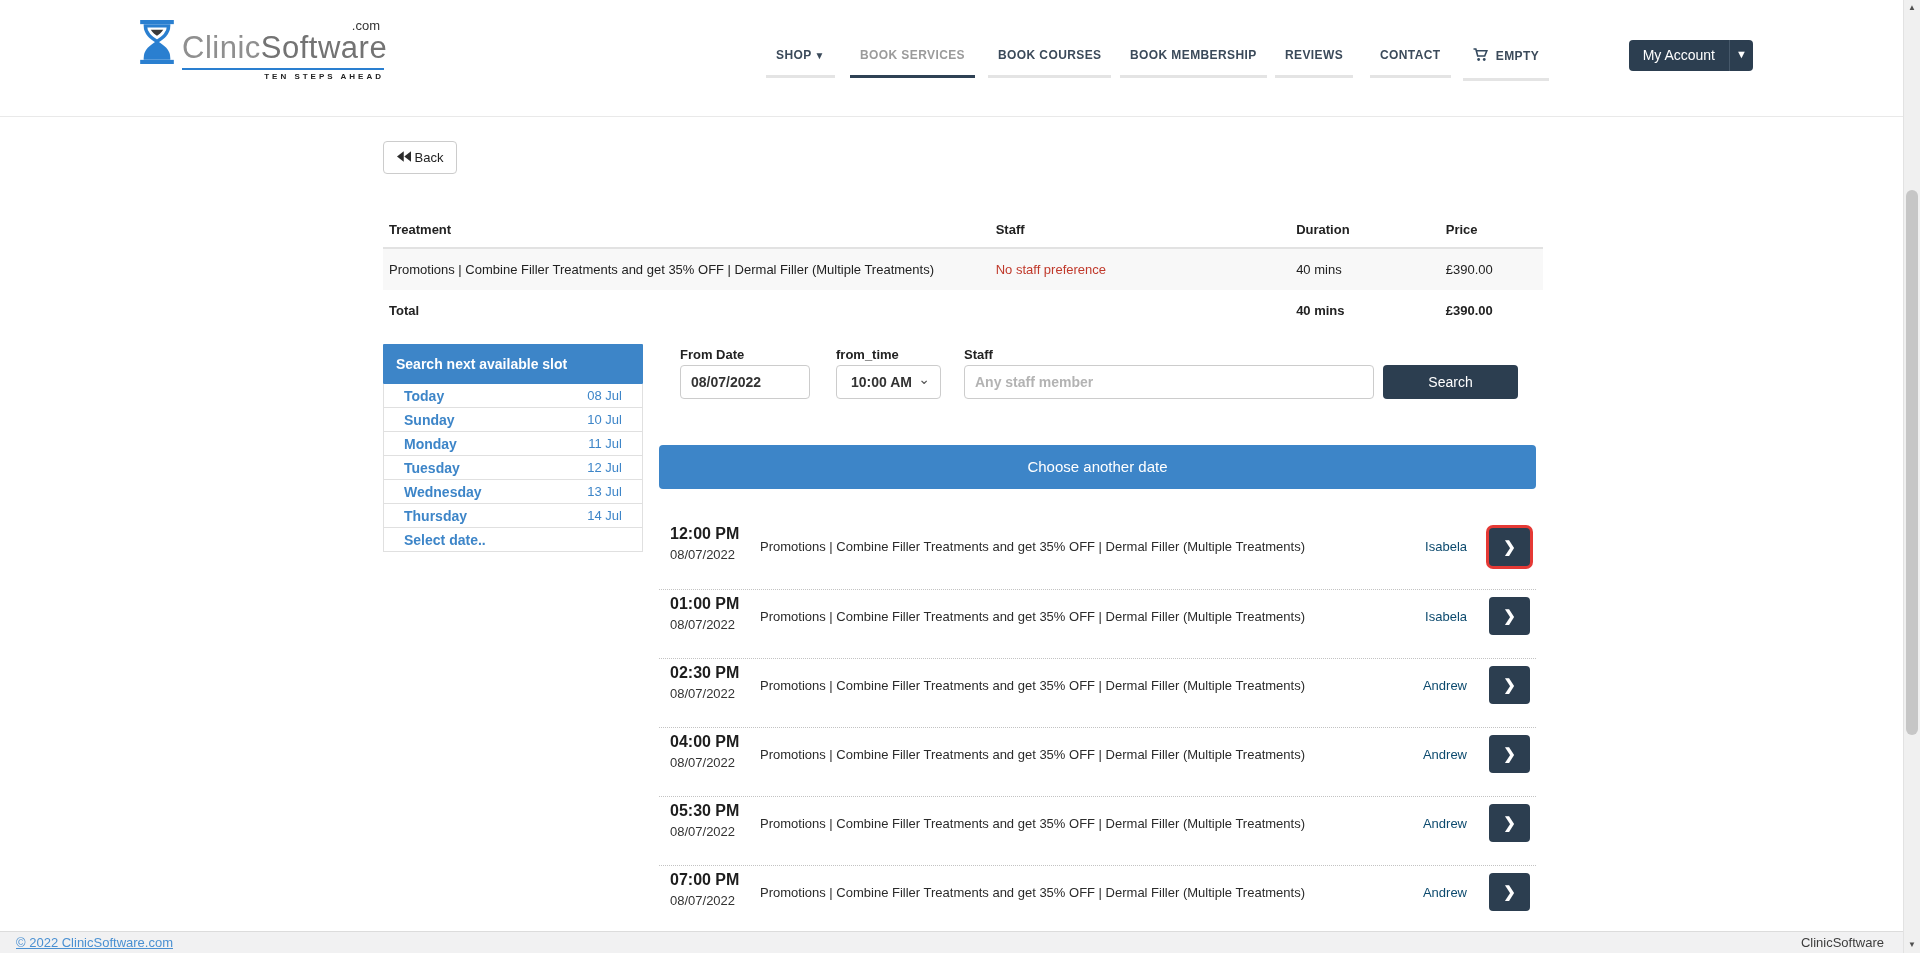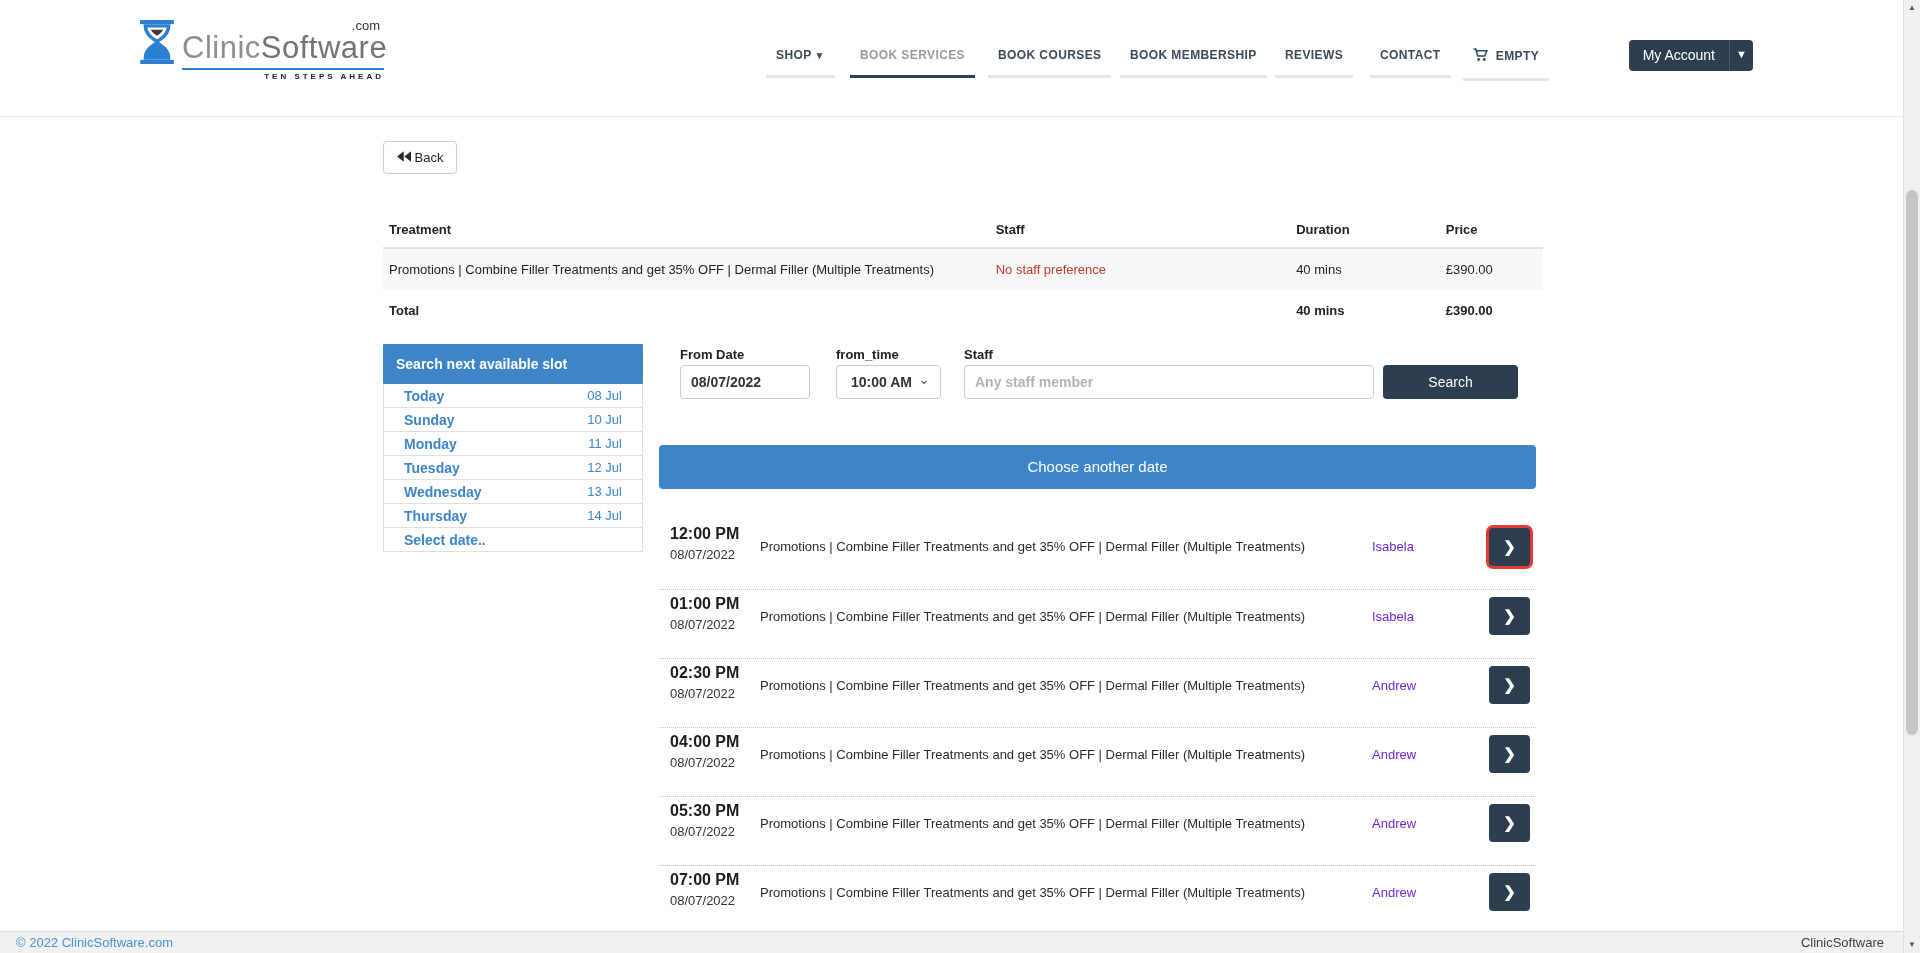--- a/index.html
+++ b/index.html
@@ -72,29 +72,29 @@
                  border-radius:4px; color:#fff; font-size:15px; text-align:center; line-height:44px; cursor:pointer; }
 
   
   .slots { position:absolute; left:659px; top:520px; width:877px; }
   .slot-row { height:69px; display:flex; align-items:center; padding:2px 6px 10px 11px; }
   .slot-row + .slot-row { border-top:1px dotted #c3c3c3; }
   .slot-time-block { width:90px; align-self:flex-start; padding-top:3px; }
   .slot-time { font-size:16px; font-weight:bold; color:#1d1d1d; }
   .slot-date2 { font-size:13px; color:#333; margin-top:4px; }
   .slot-desc { flex:1; font-size:13px; color:#2b2b2b; padding-right:10px; margin-top:-8px; }
-  .slot-staff { width:95px; text-align:left; font-size:13px; color:#6d28d9; margin-right:22px; margin-top:-8px; }
+  .slot-staff { width:95px; text-align:right; font-size:13px; color:#0c4a6e; margin-right:22px; margin-top:-8px; }
   .slot-go { width:41px; height:38px; background:#2c3e50; border:none; border-radius:4px; color:#fff;
              cursor:pointer; font-size:15px; font-weight:bold; margin-top:-8px; }
   .slot-go.highlighted { box-shadow:0 0 0 3px #e53935; }
 
   
   .footer { position:absolute; left:0; top:931px; width:1920px; height:22px; background:#f1f1f2;
             border-top:1px solid #dcdcdc; font-size:13px; }
-  .footer-left { position:absolute; left:16px; top:3px; color:#4a90d2; cursor:pointer; }
+  .footer-left { position:absolute; left:16px; top:3px; color:#4a90d2; cursor:pointer;text-decoration:underline; }
   .footer-right { position:absolute; right:36px; top:3px; color:#3c3c3c; }
 
   
   .scrollbar { position:absolute; right:0; top:0; width:17px; height:953px; background:#f0f0f0;
                border-left:1px solid #e2e2e2; }
   .sb-arrow { position:absolute; left:0; width:16px; height:16px; text-align:center; font-size:8px;
               color:#505050; line-height:16px; cursor:pointer; }
   .sb-up { top:0; } .sb-down { bottom:0; }
   .sb-thumb { position:absolute; left:2px; width:12px; top:190px; height:545px; background:#c6c6c6;
               border-radius:6px; cursor:pointer; }

